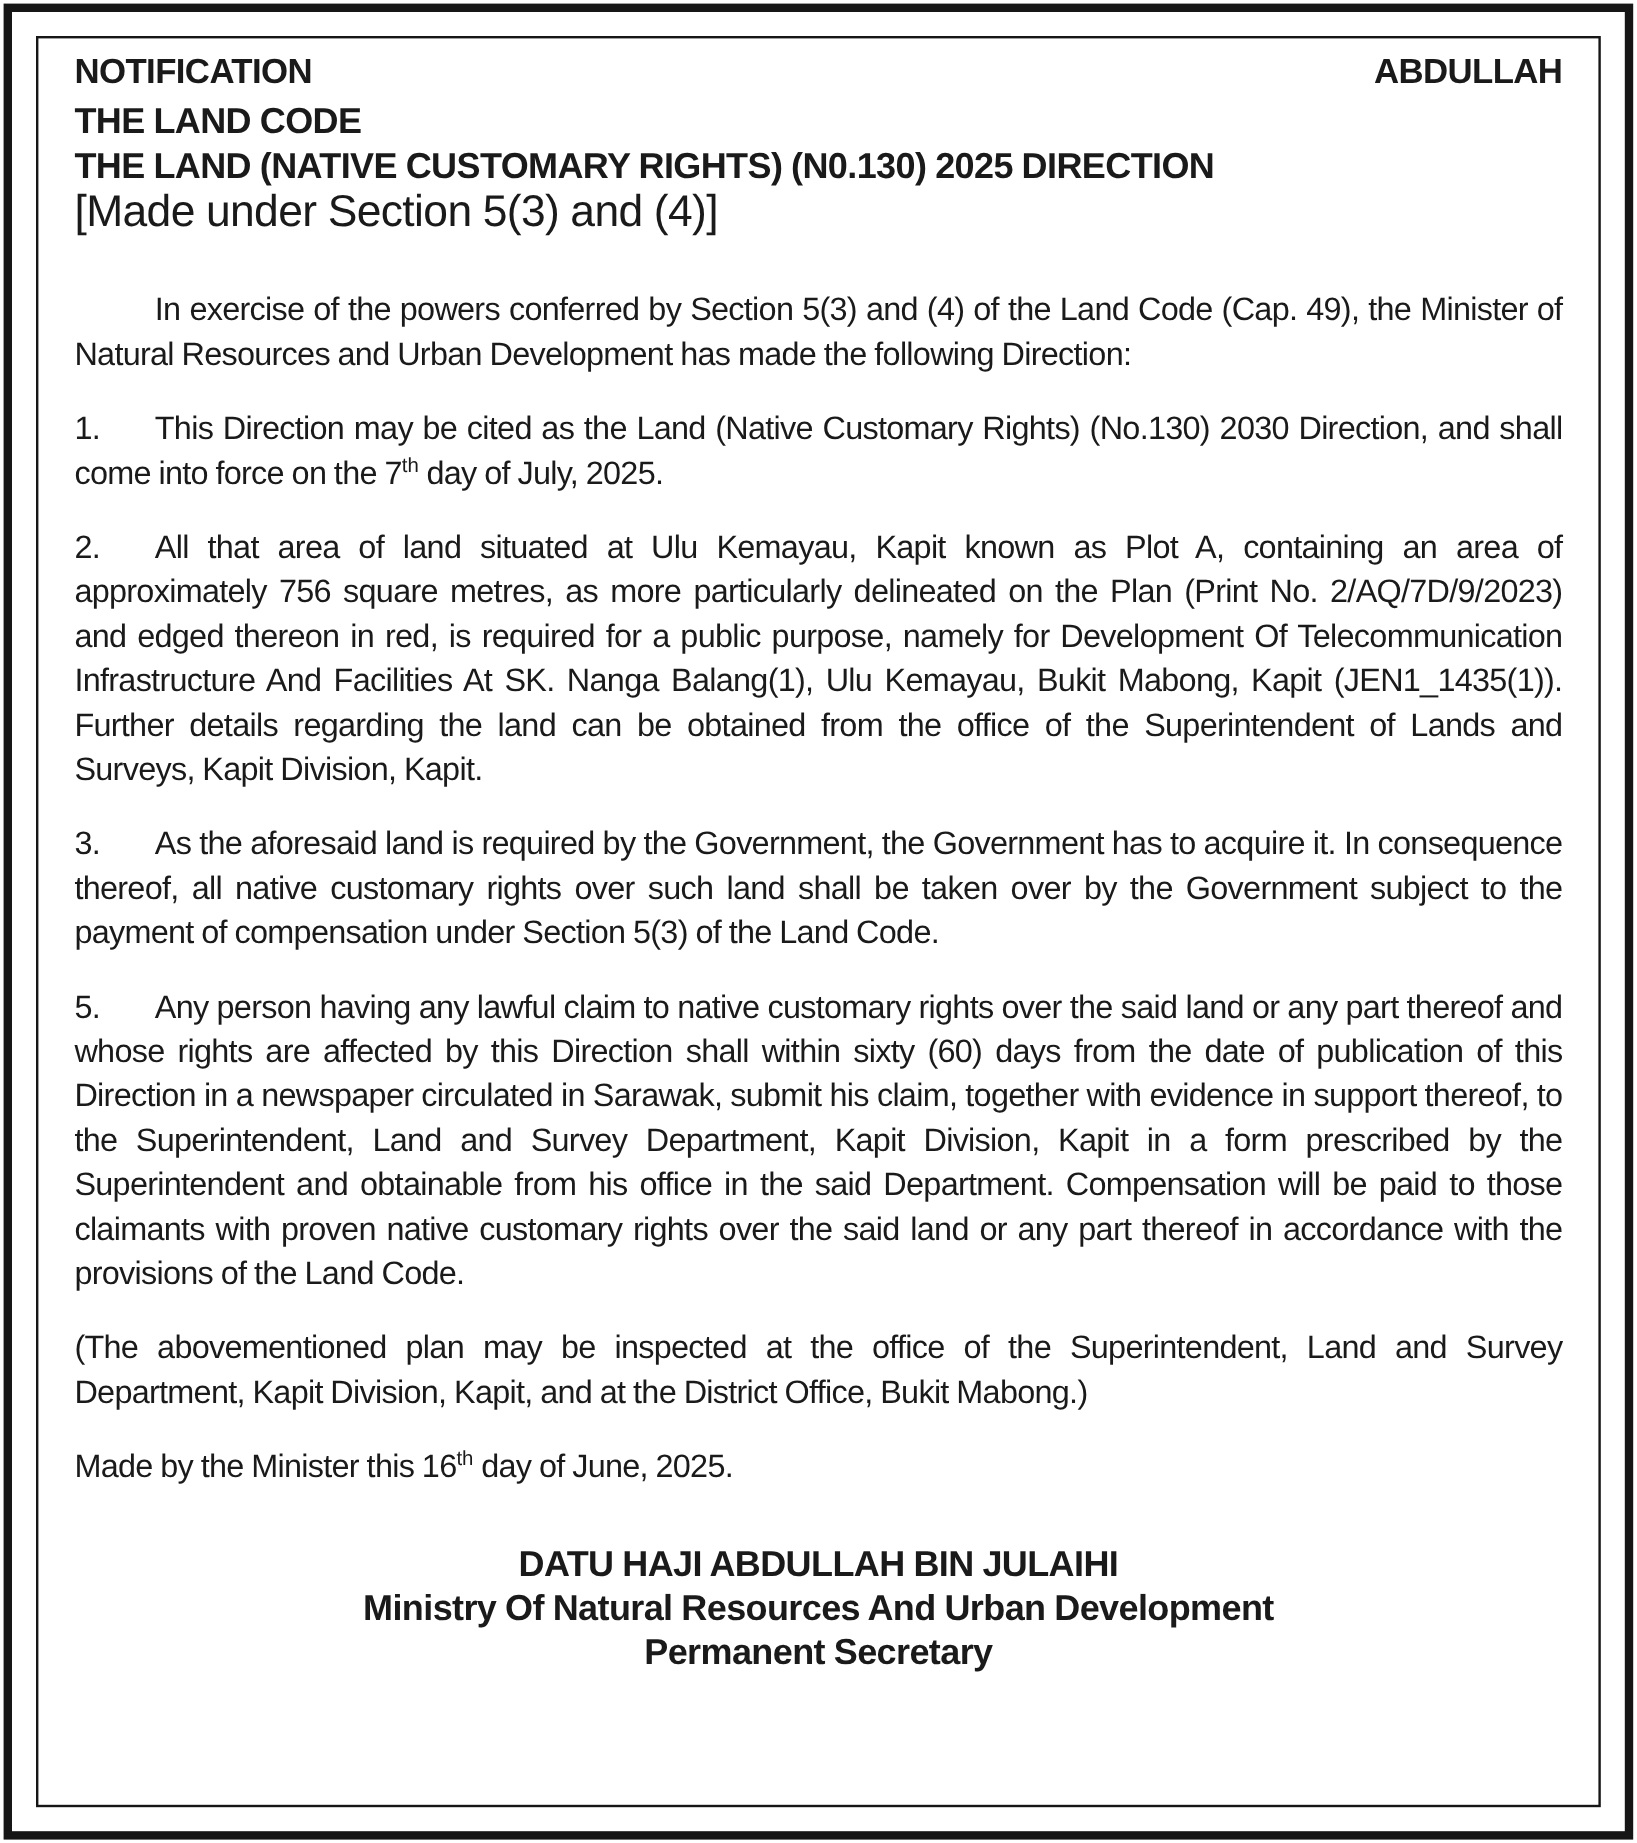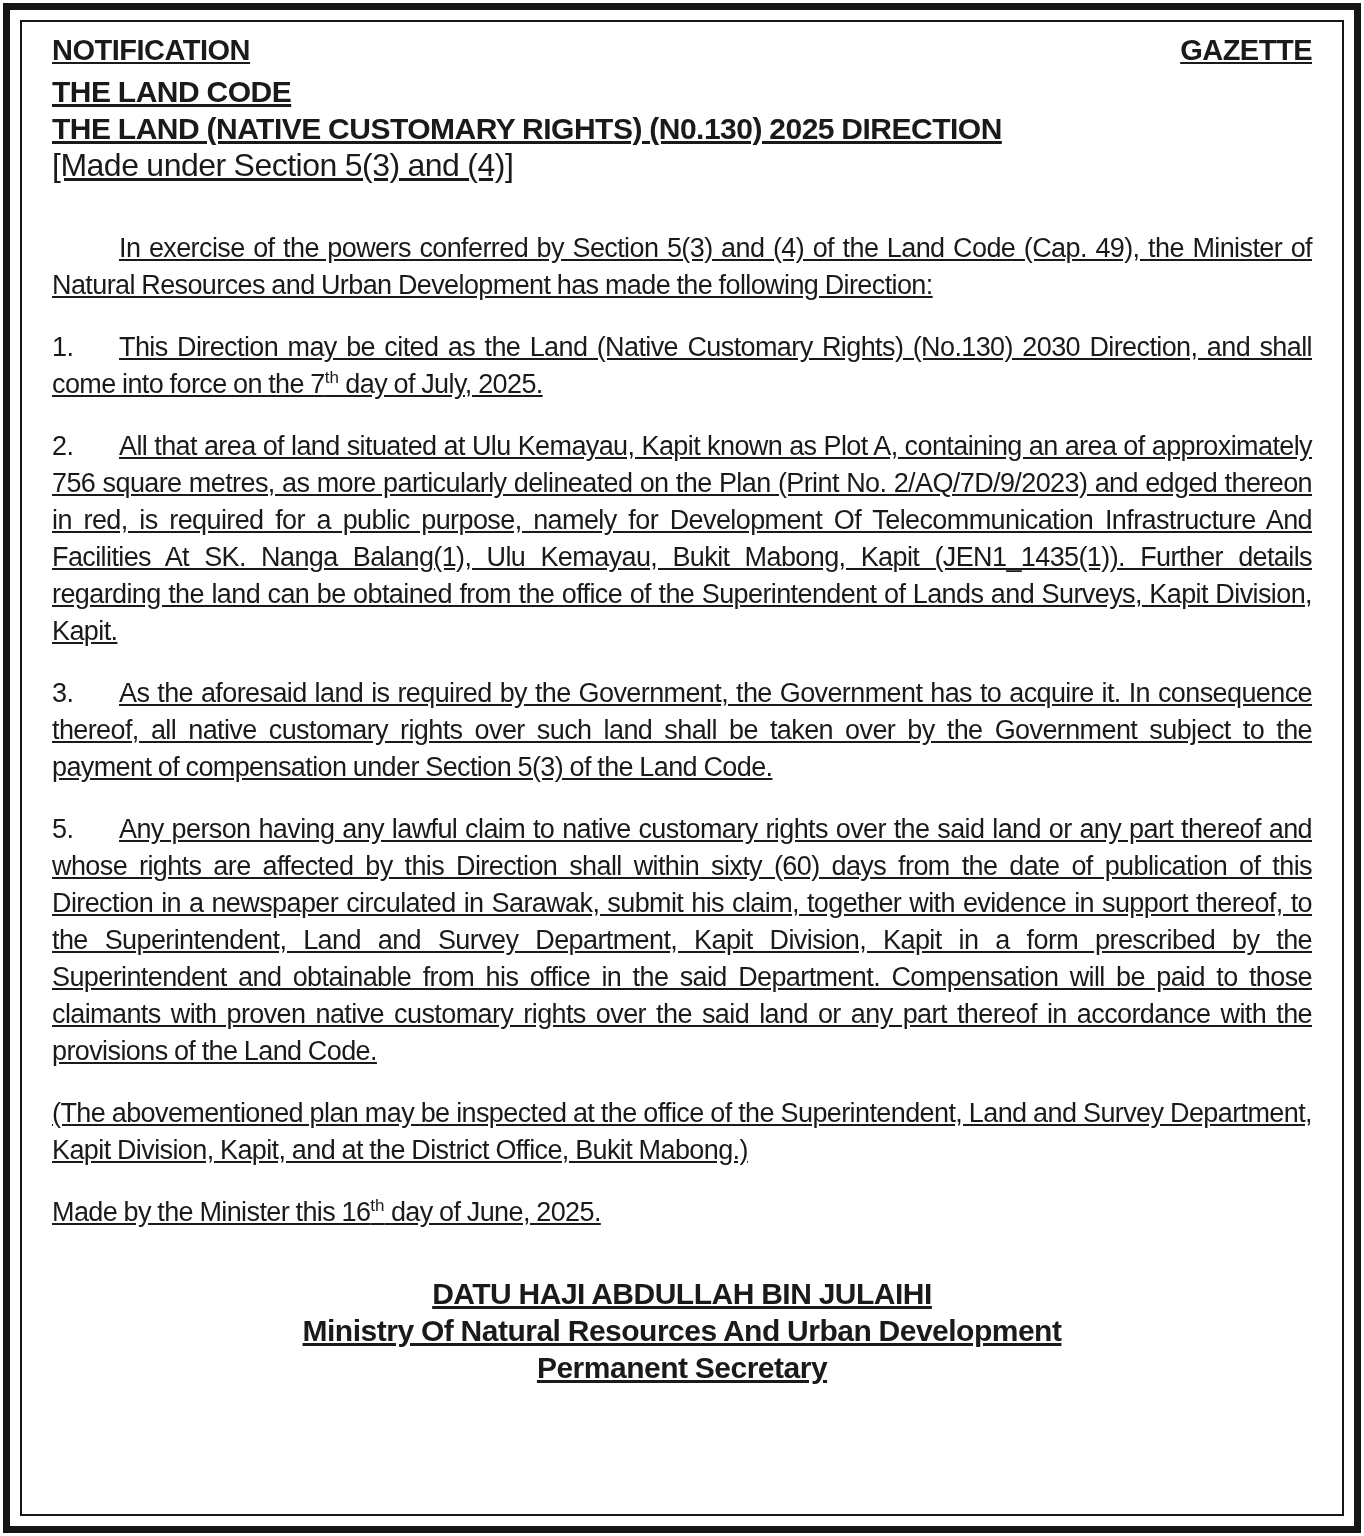--- a/index.html
+++ b/index.html
@@ -7,40 +7,39 @@
   body {
     width: 1364px; height: 1536px;
     font-family: "Liberation Sans", sans-serif;
     color: #1a1a1a;
     position: relative;
   }
   .page { position: absolute; inset: 0; background: #ffffff; }
   .frame-outer {
     position: absolute; inset: 3px;
     border: 7px solid #161616;
-    padding: 10px;
-    text-decoration: underline;
+    padding: 20px;
   }
   .frame-inner {
     border: 2px solid #161616;
     width: 100%; height: 100%;
     padding: 10px 30px 0 30px;
     overflow: hidden;
   }
   
   .cond { letter-spacing: -0.6px; word-spacing: -0.5px; }
   .masthead {
     display: flex; justify-content: space-between; align-items: flex-start;
     font-weight: bold; font-size: 29px; line-height: 37px;
     letter-spacing: -0.5px;
     margin-bottom: 4px;
   }
   .title-block { margin-bottom: 46px; }
   .title-line { font-weight: bold; font-size: 30px; line-height: 37px; letter-spacing: -0.5px; }
-  .title-sub  { font-weight: normal; font-size: 32px; line-height: 37px; letter-spacing: -0.5px; }
+  .title-sub  { font-weight: normal; font-size: 37px; line-height: 37px; letter-spacing: -0.5px; }
   p.para {
     font-size: 27px; line-height: 37px;
     text-align: justify;
     margin-bottom: 25px;
   }
   p.intro { text-indent: 67px; }
   .num { display: inline-block; width: 67px; text-indent: 0; }
   sup { font-size: 17px; vertical-align: super; line-height: 0; letter-spacing: 0; }
   p.plan-note { }
   p.made-by {
@@ -56,21 +55,21 @@
 </style>
 </head>
 <body>
 
 <div class="page">
   <div class="frame-outer">
     <div class="frame-inner cond">
 
       <div class="masthead">
         <span>NOTIFICATION</span>
-        <span>GAZETTE</span>
+        <span>ABDULLAH</span>
       </div>
 
       <div class="title-block">
         <div class="title-line">THE LAND CODE</div>
         <div class="title-line">THE LAND (NATIVE CUSTOMARY RIGHTS) (N0.130) 2025 DIRECTION</div>
         <div class="title-sub">[Made under Section 5(3) and (4)]</div>
       </div>
 
       <p class="para intro"><span>In exercise of the powers conferred by Section 5(3) and (4) of the Land Code (Cap. 49), the Minister of Natural Resources and Urban Development has made the following Direction:</span></p>
 

